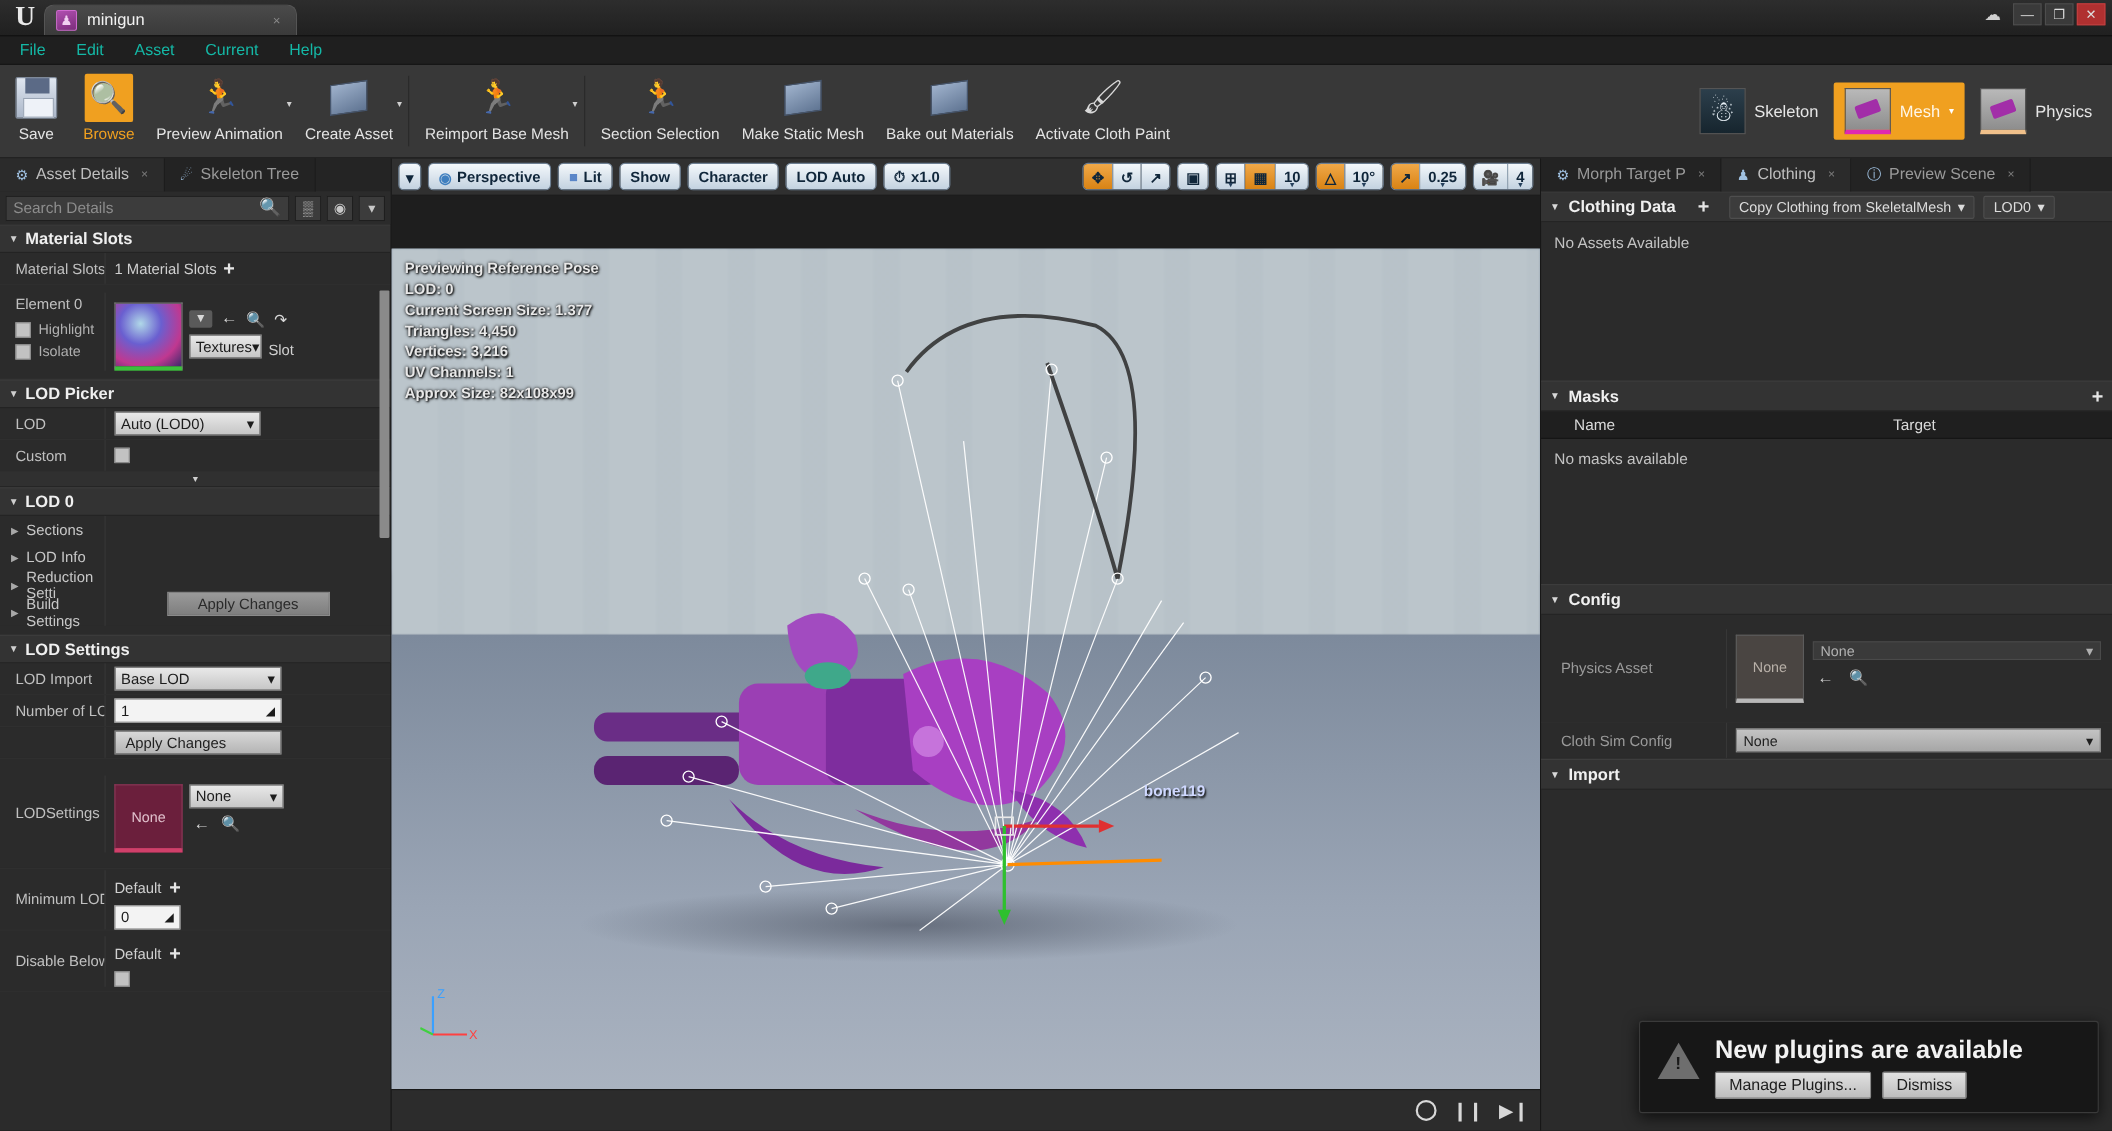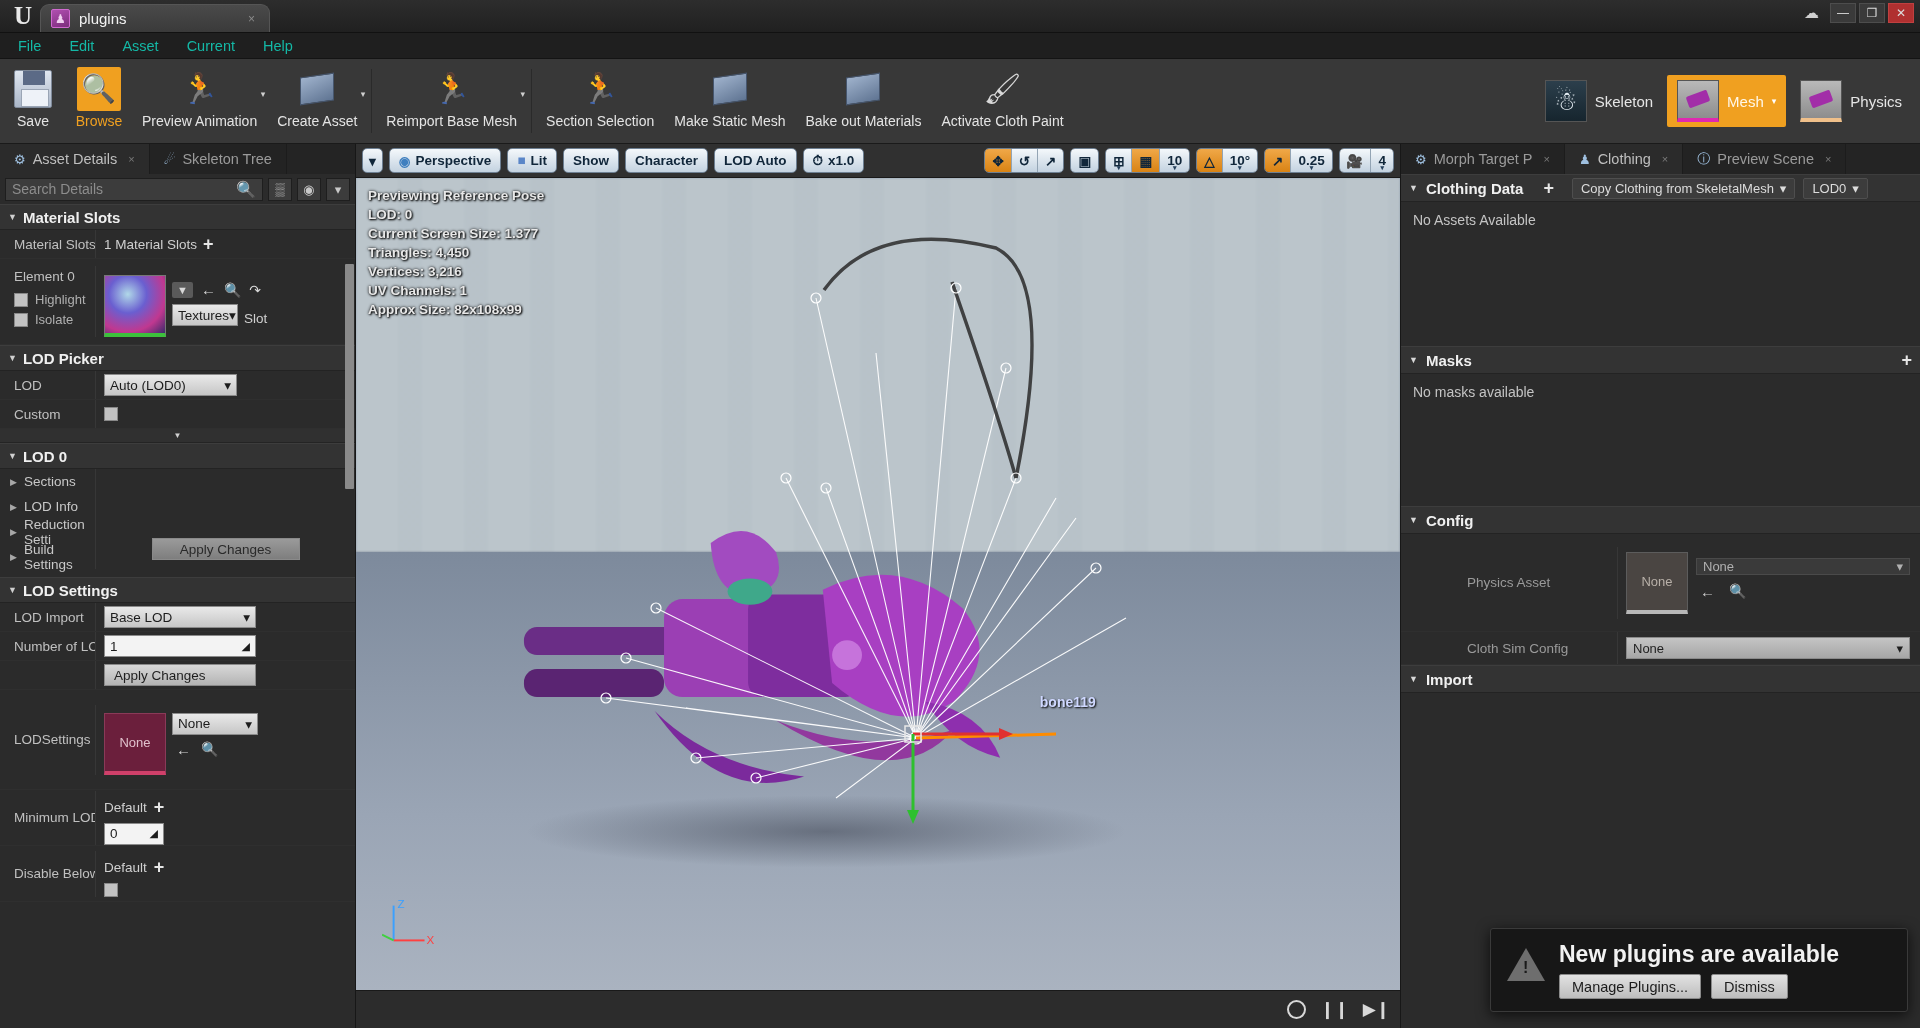--- a/index.html
+++ b/index.html
@@ -170,21 +170,21 @@
   .vgroup { display: flex; border-radius: 5px; overflow: hidden; border: 1px solid #6d7f92; height: 25px; }
   .vseg { display: flex; align-items: center; justify-content: center; padding: 0 7px;
     background: linear-gradient(#f4f8fb,#c3d2e0); font-size: 13.5px; font-weight: bold; color: #10263a;
     border-right: 1px solid #93a4b4; position: relative; }
   .vseg:last-child { border-right: none; }
   .vseg.on { background: linear-gradient(#f0a848,#d98314); }
   .vseg .mini-caret { position: absolute; bottom: 0px; left: 50%; transform: translateX(-50%);
     font-size: 7px; color: #25405c; }
   .vp-spacer { flex: 1; }
   .vp { flex: 1; position: relative; overflow: hidden;
-    background: linear-gradient(#8e9dae 0%, #9aa7b6 38%, #8792a2 39%, #7e8a9a 100%); }
+    background: linear-gradient(#8e9dae 0%, #9aa7b6 38%, #8792a2 39%, #7e8a9a 100%); margin-top: 48px; }
   .vp-photo { position: absolute; inset: 0;
     background:
       linear-gradient(180deg, rgba(190,200,206,0.85) 0 46%, rgba(120,130,148,0.9) 46% 100%),
       repeating-linear-gradient(90deg, #aeb8be 0 42px, #97a3ab 42px 66px);
     filter: blur(1px); }
   .vp-ground { position: absolute; left:0; right:0; top: 46%; bottom: 0;
     background: linear-gradient(#7d8a9c, #9aa5b5 60%, #aab3c0); }
   .vp-shadow { position: absolute; left: 16%; top: 76%; width: 58%; height: 9%;
     background: radial-gradient(ellipse at center, rgba(60,66,80,0.55), rgba(60,66,80,0) 70%); }
   .overlay-stats { position: absolute; left: 12px; top: 8px; font-size: 13.5px; line-height: 19px;
@@ -205,21 +205,21 @@
     padding: 0 8px; gap: 8px; border-top: 1px solid #3d3d3d; border-bottom: 1px solid #232323; flex: none; }
   .rp-header .t { font-size: 15px; font-weight: bold; color: #f0f0f0; }
   .pill { height: 21px; background: #3c3c3c; border: 1px solid #4e4e4e; border-radius: 2px;
     display: flex; align-items: center; padding: 0 8px; gap: 6px; font-size: 13px; color: #dcdcdc; }
   .rp-empty { padding: 10px 12px; font-size: 14px; color: #c4c4c4; }
   .rp-fill { flex: 1; }
   .tbl-head { height: 25px; background: #1f1f1f; display: flex; align-items: center;
     border-bottom: 1px solid #151515; }
   .tbl-head .c { font-size: 14px; color: #dadada; }
   .rrow { display: flex; min-height: 32px; align-items: center; border-bottom: 1px solid #2f2f2f; }
-  .rname { width: 168px; padding-left: 18px; font-size: 13.5px; color: #9a9a9a; flex: none; margin-left: 48px; }
+  .rname { width: 168px; padding-left: 18px; font-size: 13.5px; color: #9a9a9a; flex: none; }
   .rval { flex: 1; display: flex; align-items: center; gap: 8px; padding: 5px 10px 5px 8px;
     border-left: 1px solid #373737; }
   .dark-combo { flex: 1; height: 22px; background: #3a3a3a; border: 1px solid #4a4a4a;
     display: flex; align-items: center; justify-content: space-between; padding: 0 6px;
     font-size: 13px; color: #b0b0b0; }
   .gray-combo { flex: 1; height: 22px; background: linear-gradient(#c4c4c4,#a6a6a6);
     border: 1px solid #8a8a8a; display: flex; align-items: center; justify-content: space-between;
     padding: 0 6px; font-size: 13px; color: #1f1f1f; }
   .pa-thumb { width: 62px; height: 62px; background: #4a4542; border: 1px solid #5c5c5c;
     border-bottom: 4px solid #b8b8b8; display:flex; align-items:center; justify-content:center;
@@ -241,21 +241,21 @@
 </style>
 </head>
 <body>
 
 <div class="app">
 
   <div class="titlebar">
     <div class="ue-logo">U</div>
     <div class="asset-tab">
       <div class="asset-tab-icon">♟</div>
-      <div class="asset-tab-label">plugins</div>
+      <div class="asset-tab-label">minigun</div>
       <div class="asset-tab-x">×</div>
     </div>
     <div class="win-ctrl">
       <div class="cloud-icon">☁</div>
       <div class="win-btn">—</div>
       <div class="win-btn">❐</div>
       <div class="win-btn close">✕</div>
     </div>
   </div>
 
@@ -731,20 +731,25 @@
         </span>
       </div>
       <div class="rp-empty">No Assets Available</div>
       <div style="height:108px"></div>
 
       <div class="rp-header">
         <span class="arw" style="font-size:9px">▼</span>
         <span class="t">Masks</span>
         <span class="plus" style="margin-left:auto">+</span>
       </div>
+      <div class="tbl-head">
+        <span class="c" style="width:30px"></span>
+        <span class="c" style="width:290px">Name</span>
+        <span class="c">Target</span>
+      </div>
       <div class="rp-empty">No masks available</div>
       <div style="height:96px"></div>
 
       <div class="rp-header">
         <span class="arw" style="font-size:9px">▼</span>
         <span class="t">Config</span>
       </div>
       <div class="rrow" style="min-height:98px">
         <div class="rname" style="align-self:center">Physics Asset</div>
         <div class="rval" style="align-items:flex-start">

